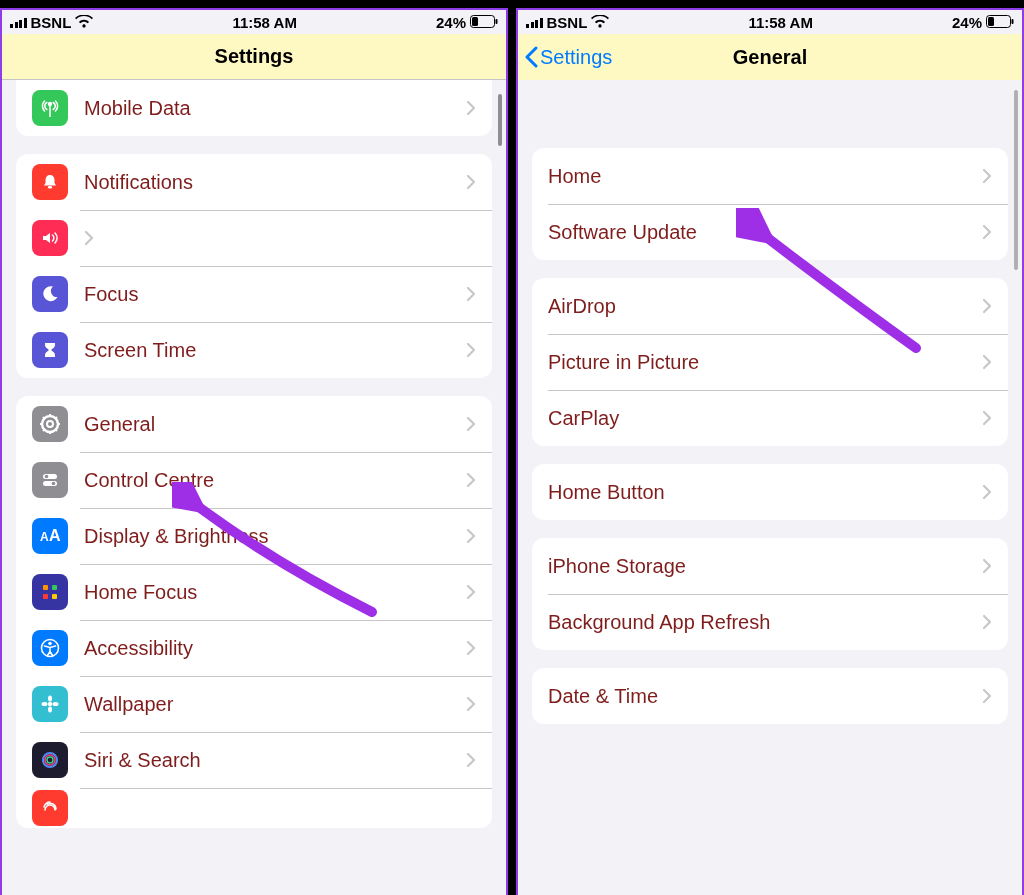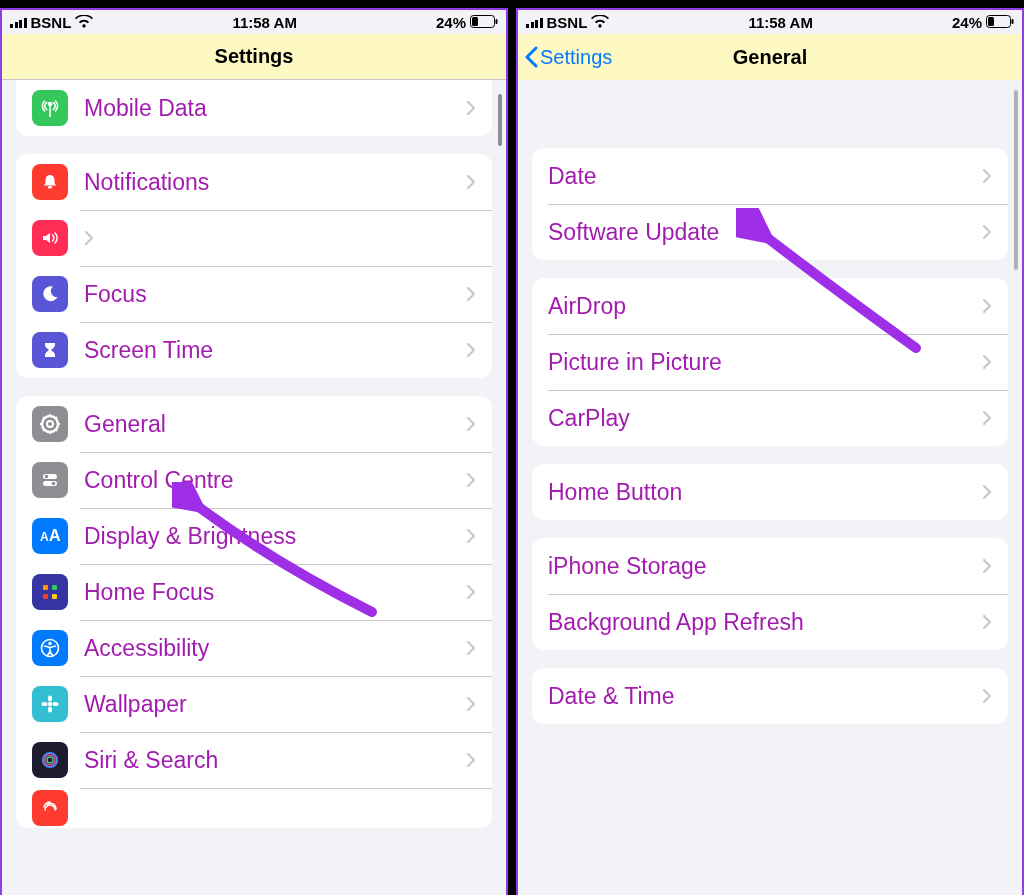--- a/index.html
+++ b/index.html
@@ -85,21 +85,21 @@
   }
   .row.with-icon + .row.with-icon::before{ left:64px; }
   .row:not(.with-icon) + .row:not(.with-icon)::before{ left:16px; }
   .app-icon {
     width:36px; height:36px; border-radius:8px;
     margin-right:16px;
     display:flex;align-items:center;justify-content:center;
     flex-shrink:0;
     color:#fff;
   }
-  .row-label { font-size:23px; color:#a21caf; flex:1; }
+  .row-label { font-size:20px; color:#7f1d1d; flex:1; }
   .chevron { color:#c7c7cc; }
   .chevron svg{display:block;}
   .scrollbar-fake {
     position:absolute; right:4px; top:84px; width:4px; height:52px;
     background:#8e8e93; border-radius:2px;
   }
   .scrollbar-fake2 {
     position:absolute; right:4px; top:80px; width:4px; height:180px;
     background:#b0b0b4; border-radius:2px;
   }
@@ -403,21 +403,21 @@
         </svg>
       <span>Settings</span>
     </div>
     <div class="nav-title-alt">General</div>
   </div>
 
   <div class="scroll-area">
     <div style="height:50px"></div>
     <div class="section">
       <div class="row">
-        <div class="row-label">Date</div>
+        <div class="row-label">Home</div>
         <span class="chevron">
             <svg width="10" height="16" viewBox="0 0 10 16">
               <path d="M2 2l6 6-6 6" stroke="#c7c7cc" stroke-width="2.2" fill="none" stroke-linecap="round" stroke-linejoin="round"></path>
             </svg>
           </span>
       </div>
       <div class="row">
         <div class="row-label">Software Update</div>
         <span class="chevron">
             <svg width="10" height="16" viewBox="0 0 10 16">

